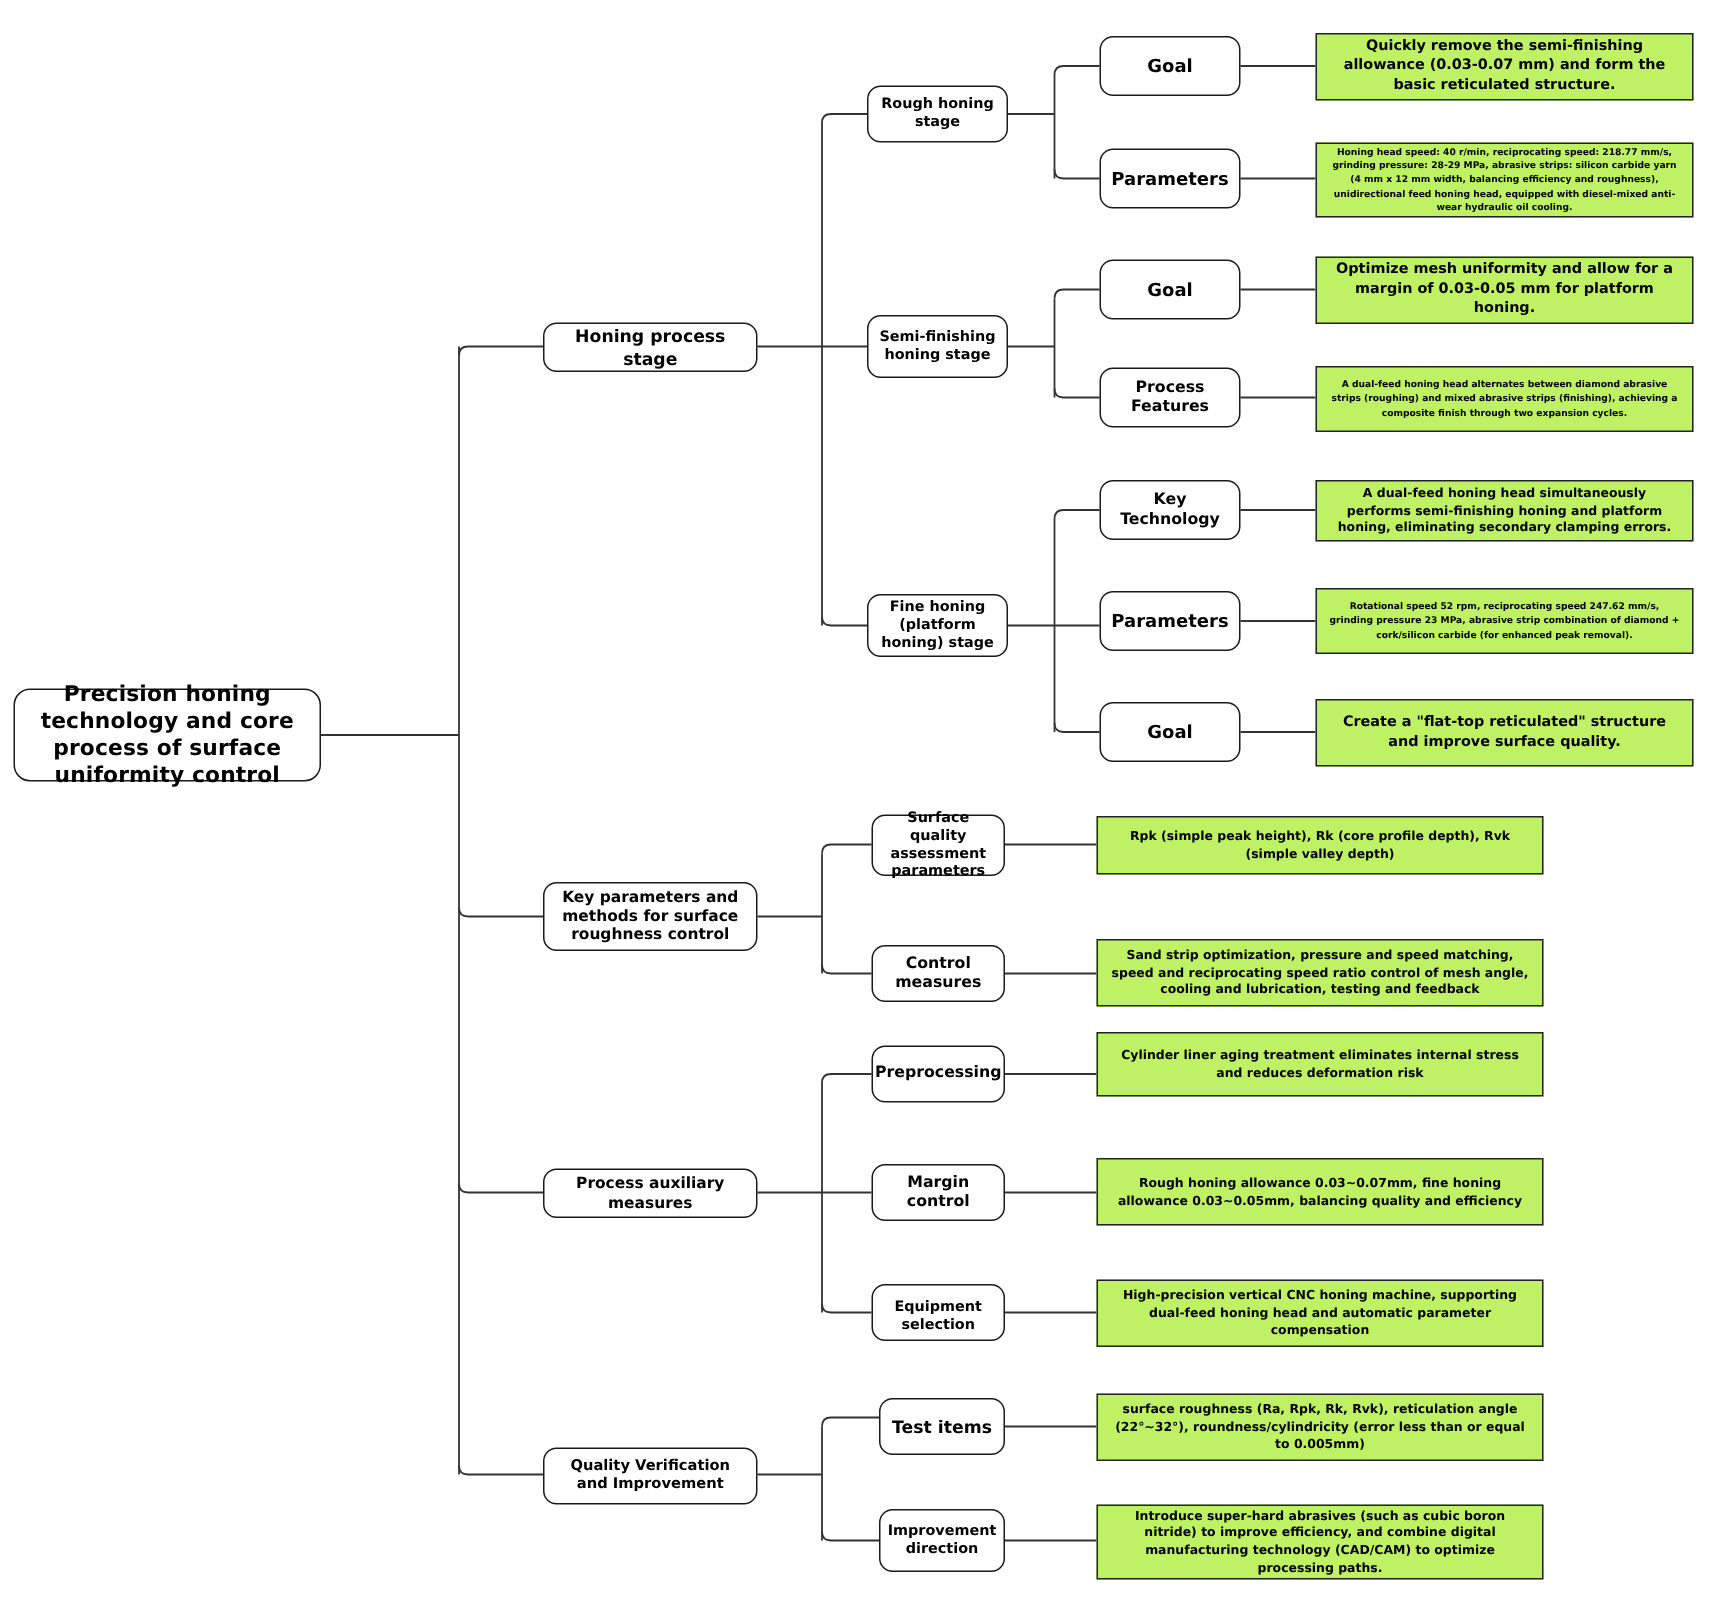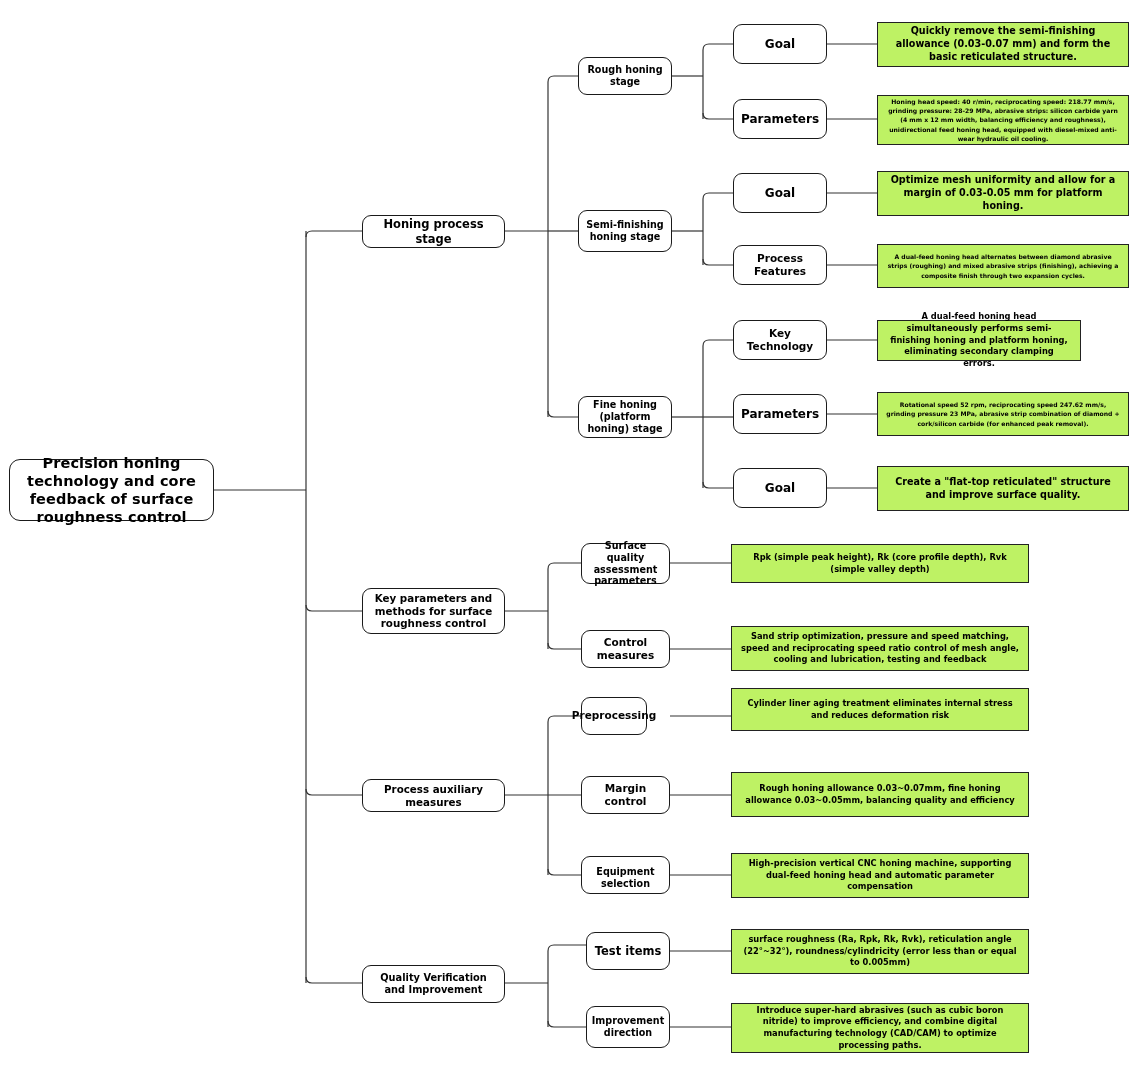--- a/index.html
+++ b/index.html
@@ -125,21 +125,21 @@
       <path d="M670,716 L731,716"></path>
       <path d="M670,795 L731,795"></path>
       <path d="M670,875 L731,875"></path>
 
       <path d="M670,951 L731,951"></path>
       <path d="M670,1027 L731,1027"></path>
     </g>
   </svg>
 
   <div class="node root" style="left:9px; top:459px; width:205px; height:62px;">
-    <span>Precision honing technology and core feedback of surface roughness control</span>
+    <span>Precision honing technology and core process of surface uniformity control</span>
   </div>
 
   <div class="node l1" style="left:362px; top:215px; width:143px; height:33px;">
     <span>Honing process stage</span>
   </div>
 
   <div class="node l1" style="left:362px; top:588px; width:143px; height:46px; font-size:10.3px;">
     <span>Key parameters and methods for surface roughness control</span>
   </div>
 
@@ -187,21 +187,21 @@
     <span>Goal</span>
   </div>
 
   <div class="node l2" style="left:581px; top:543px; width:89px; height:41px;">
     <span>Surface quality assessment parameters</span>
   </div>
   <div class="node l2" style="left:581px; top:630px; width:89px; height:38px; font-size:10.5px;">
     <span>Control measures</span>
   </div>
 
-  <div class="node l2" style="left:581px; top:697px; width:66px; height:38px; font-size:10.5px;">
+  <div class="node l2" style="left:581px; top:697px; width:89px; height:38px; font-size:10.5px;">
     <span>Preprocessing</span>
   </div>
   <div class="node l2" style="left:581px; top:776px; width:89px; height:38px; font-size:10.5px;">
     <span>Margin control</span>
   </div>
   <div class="node l2" style="left:581px; top:856px; width:89px; height:38px;align-items:flex-end;">
     <span>Equipment selection</span>
   </div>
 
   <div class="node l2" style="left:586px; top:932px; width:84px; height:38px; font-size:11.5px;">
@@ -220,21 +220,21 @@
   </div>
 
   <div class="leaf" style="left:877px; top:171px; width:252px; height:45px;">
     <span>Optimize mesh uniformity and allow for a margin of 0.03-0.05 mm for platform honing.</span>
   </div>
 
   <div class="leaf tiny" style="left:877px; top:244px; width:252px; height:44px;">
     <span>A dual-feed honing head alternates between diamond abrasive strips (roughing) and mixed abrasive strips (finishing), achieving a composite finish through two expansion cycles.</span>
   </div>
 
-  <div class="leaf small" style="left:877px; top:320px; width:204px; height:41px;">
+  <div class="leaf small" style="left:877px; top:320px; width:252px; height:41px;">
     <span>A dual-feed honing head simultaneously performs semi-finishing honing and platform honing, eliminating secondary clamping errors.</span>
   </div>
 
   <div class="leaf tiny" style="left:877px; top:392px; width:252px; height:44px;">
     <span>Rotational speed 52 rpm, reciprocating speed 247.62 mm/s, grinding pressure 23 MPa, abrasive strip combination of diamond + cork/silicon carbide (for enhanced peak removal).</span>
   </div>
 
   <div class="leaf" style="left:877px; top:466px; width:252px; height:45px;">
     <span>Create a "flat-top reticulated" structure and improve surface quality.</span>
   </div>

